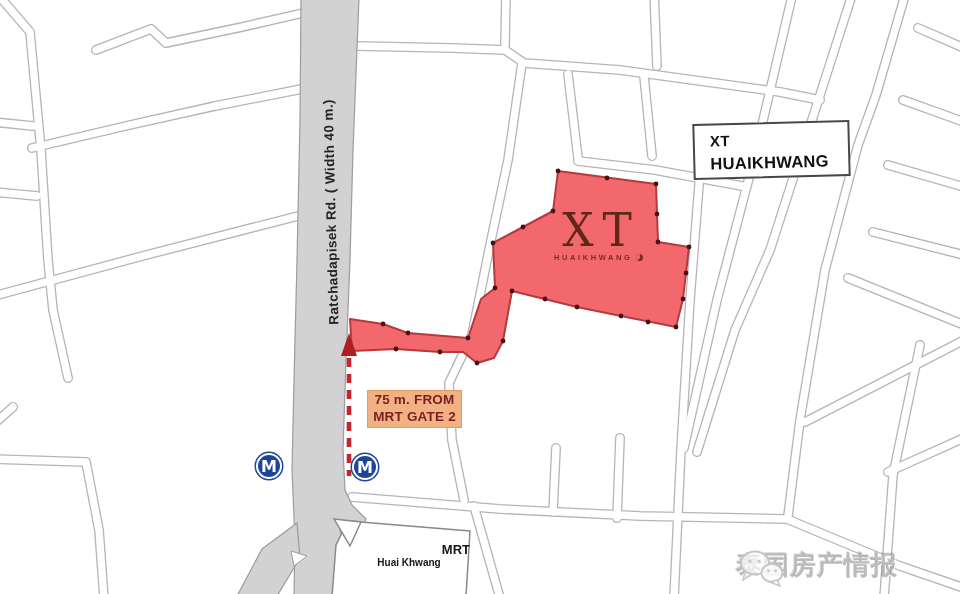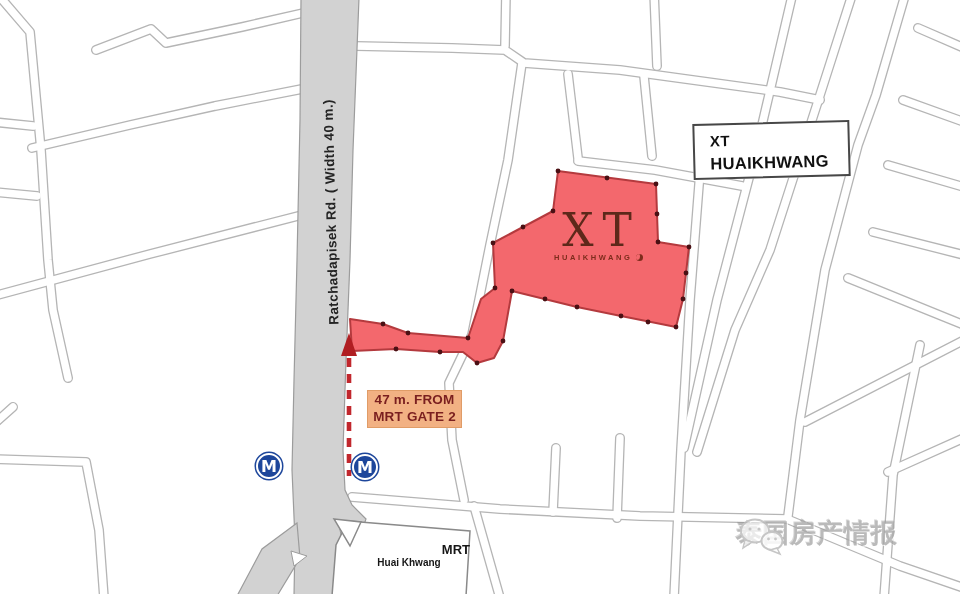--- a/index.html
+++ b/index.html
@@ -49,21 +49,21 @@
     color:#fff;font-weight:bold;font-size:16px;font-family:"DejaVu Sans",sans-serif;
   }
   .mrt-left{left:256px;top:453px;}
   .mrt-right{left:352px;top:454px;}
   .station-label{
     position:absolute;left:348px;top:542px;width:122px;text-align:center;color:#161616;
   }
   .station-label .s1{font-weight:bold;font-size:13px;text-align:right;}
   .station-label .s2{font-weight:bold;font-size:10px;}
   .watermark{
-    position:absolute;left:736px;top:516px;display:flex;align-items:flex-end;gap:7px;
+    position:absolute;left:736px;top:548px;display:flex;align-items:flex-end;gap:7px;
     opacity:.8;
   }
   .watermark .wm-text{
     font-family:"DejaVu Sans",sans-serif;font-weight:bold;font-size:26px;color:#a9a9a9;
     letter-spacing:1px;
     text-shadow:1px 1px 0 #ffffff,-1px -1px 0 rgba(110,110,110,.35);
   }
 </style>
 </head>
 <body>
@@ -233,21 +233,21 @@
 
     <div class="site-logo">
       <div class="main">XT</div>
       <div class="sub">
         <span>HUAIKHWANG</span>
         <span class="crescent"></span>
       </div>
     </div>
 
     <div class="callout">
-      <div>47 m. FROM</div>
+      <div>75 m. FROM</div>
       <div>MRT GATE 2</div>
     </div>
 
     <div class="mrt mrt-left">M</div>
     <div class="mrt mrt-right">M</div>
 
     <div class="station-label">
       <div class="s1">MRT</div>
       <div class="s2">Huai Khwang</div>
     </div>

